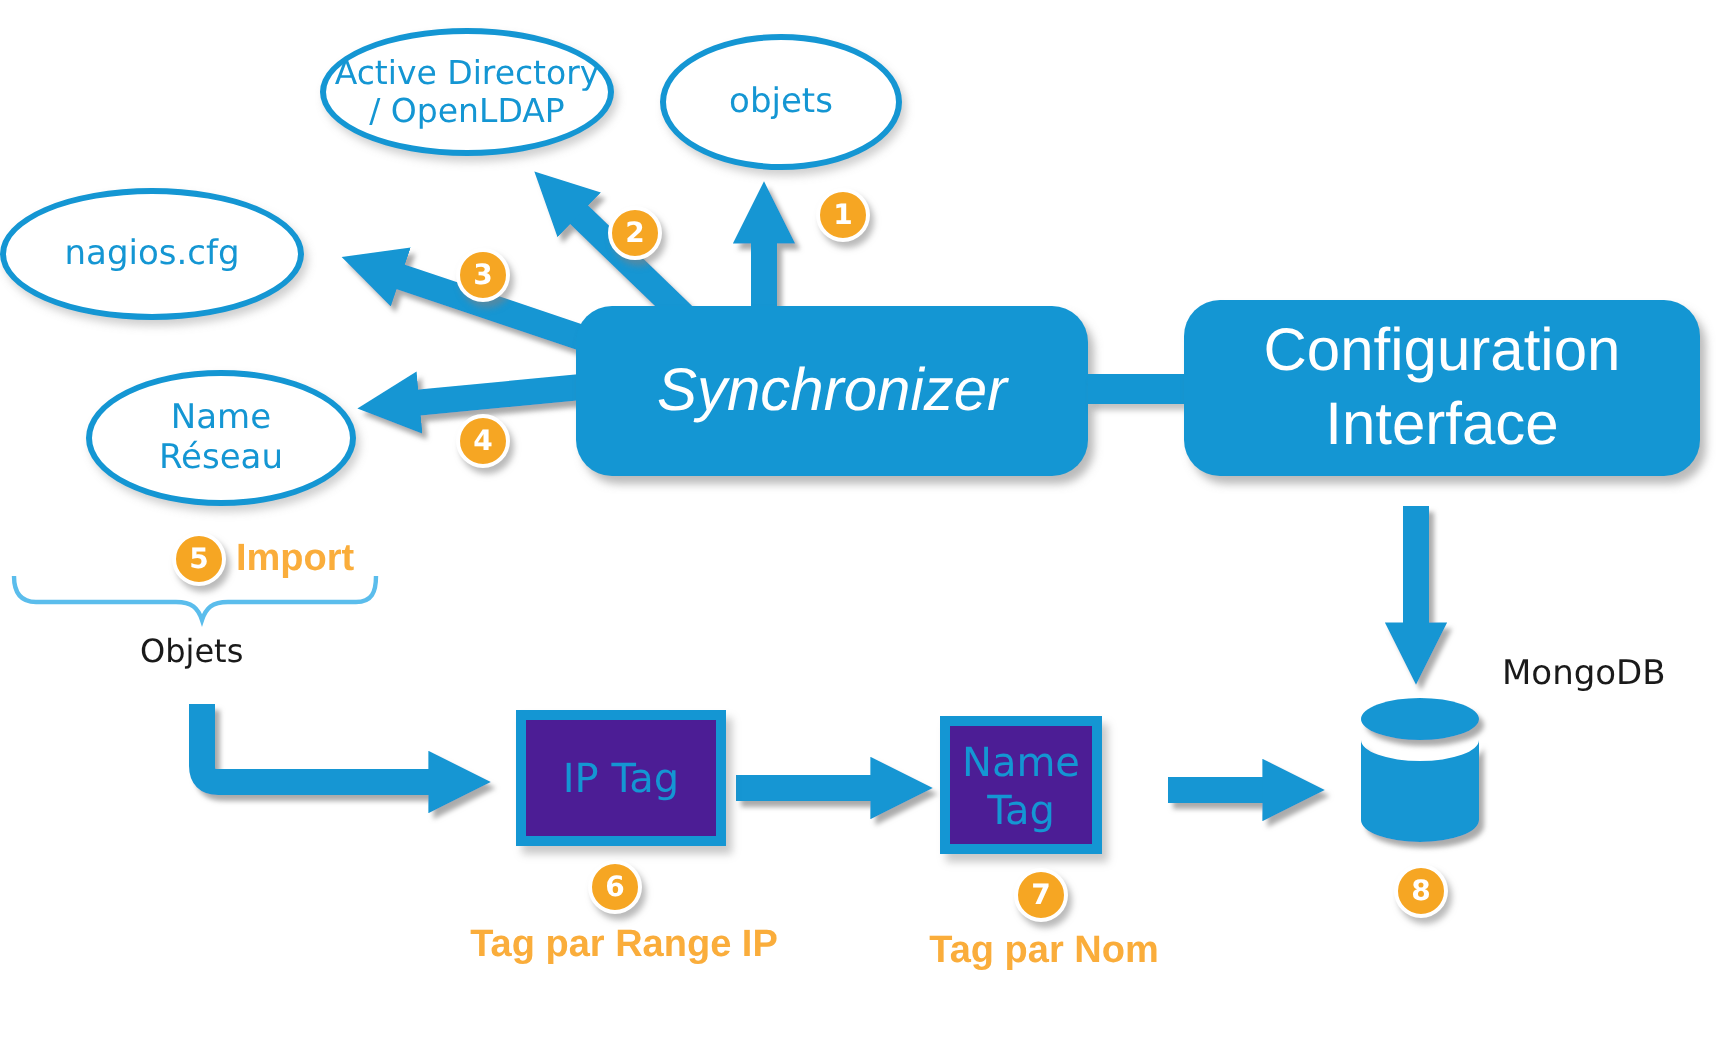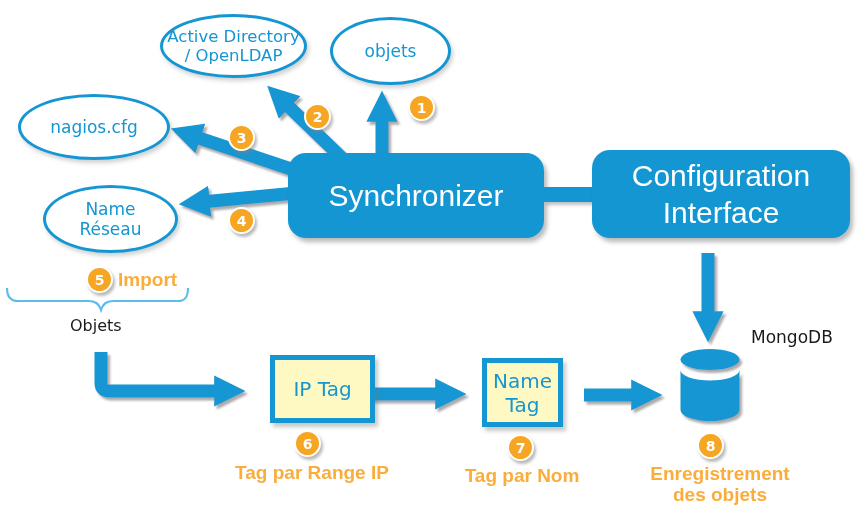--- a/index.html
+++ b/index.html
@@ -16,42 +16,41 @@
   .cyl{fill:var(--blue);}
 
   .node-ellipse{
     position:absolute;z-index:2;background:#fff;border:3.5px solid var(--blue);
     border-radius:50%;display:flex;align-items:center;justify-content:center;
     text-align:center;color:var(--blue);font-size:17px;line-height:1.18;
     white-space:pre-line;box-shadow:2px 3px 4px rgba(120,120,120,.35);
   }
   #ellipse-ad{left:160px;top:14px;width:147px;height:64px;font-size:16.5px;}
   #ellipse-vsphere{left:330px;top:17px;width:121px;height:68px;}
-  #ellipse-nagios{left:18px;top:94px;width:152px;height:66px;}
+  #ellipse-nagios{left:0;top:94px;width:152px;height:66px;}
   #ellipse-scan{left:43px;top:185px;width:135px;height:68px;}
 
   .box-solid{
     position:absolute;z-index:2;background:var(--blue);border-radius:18px;
     color:#fff;display:flex;align-items:center;justify-content:center;text-align:center;
     font-family:"Liberation Sans",sans-serif;font-size:30px;line-height:1.25;
     white-space:pre-line;box-shadow:3px 4px 4px rgba(120,120,120,.5);
   }
-  #box-sync{left:288px;top:153px;width:256px;height:85px;}
+  #box-sync{left:288px;top:153px;width:256px;height:85px;font-style:italic;}
   #box-config{left:592px;top:150px;width:258px;height:88px;}
   #connector-bar{
     position:absolute;z-index:2;left:544px;top:187px;width:48px;height:15px;
     background:var(--blue);box-shadow:2px 3px 3px rgba(120,120,120,.45);
   }
 
   .box-outline{
-    position:absolute;z-index:2;background:#fef9c3;border:5px solid var(--blue);
+    position:absolute;z-index:2;background:#4c1d95;border:5px solid var(--blue);
     color:var(--blue);display:flex;align-items:center;justify-content:center;
     text-align:center;font-size:20px;line-height:1.2;white-space:pre-line;
     box-shadow:3px 4px 4px rgba(120,120,120,.4);
-    margin-left:12px;
   }
   #box-iptag{left:258px;top:355px;width:105px;height:68px;}
   #box-nametag{left:470px;top:358px;width:81px;height:69px;}
 
   .badge{
     position:absolute;z-index:3;width:27px;height:27px;border-radius:50%;
     background:var(--badge-orange);border:2px solid #fff;color:#fff;
     font-weight:bold;font-size:14px;display:flex;align-items:center;justify-content:center;
     box-shadow:2px 3px 3px rgba(130,130,130,.55);
   }
@@ -134,16 +133,14 @@
   <div class="badge" id="badge-4">4</div>
   <div class="badge" id="badge-5">5</div>
   <div class="badge" id="badge-6">6</div>
   <div class="badge" id="badge-7">7</div>
   <div class="badge" id="badge-8">8</div>
 
   <div class="caption" id="label-import">Import</div>
   <div class="plain-label" id="label-objets">Objets</div>
   <div class="caption" id="label-tag-range">Tag par Range IP</div>
   <div class="caption" id="label-tag-nom">Tag par Nom</div>
-  <div class="caption" id="label-enregistrement">Enregistrement
-des objets</div>
   <div class="plain-label" id="label-mongodb">MongoDB</div>
 </div>
 
 </body></html>

